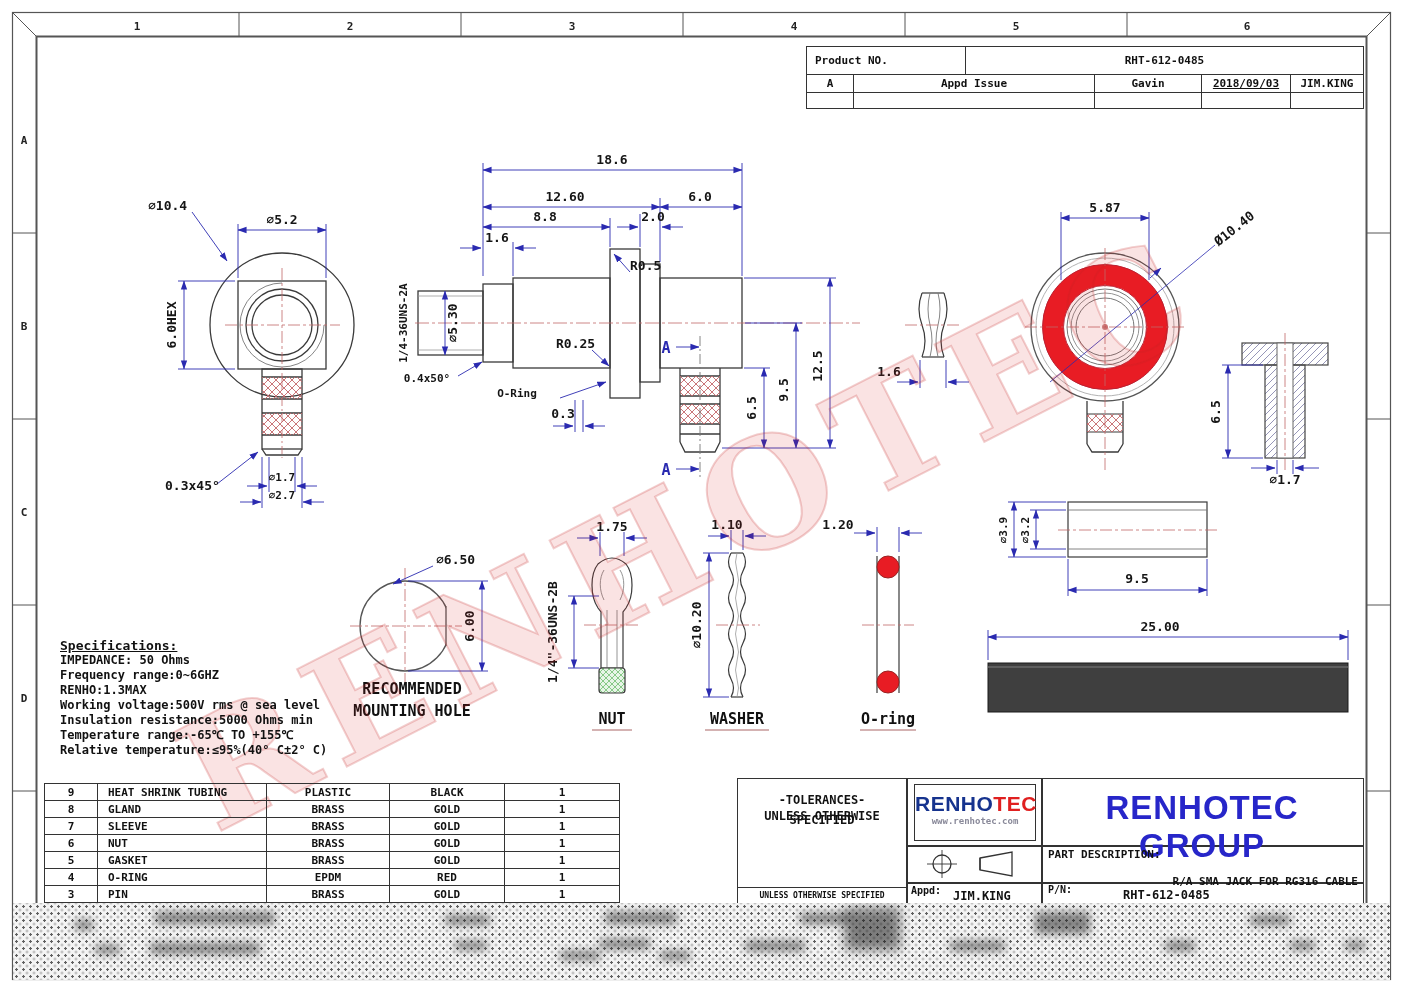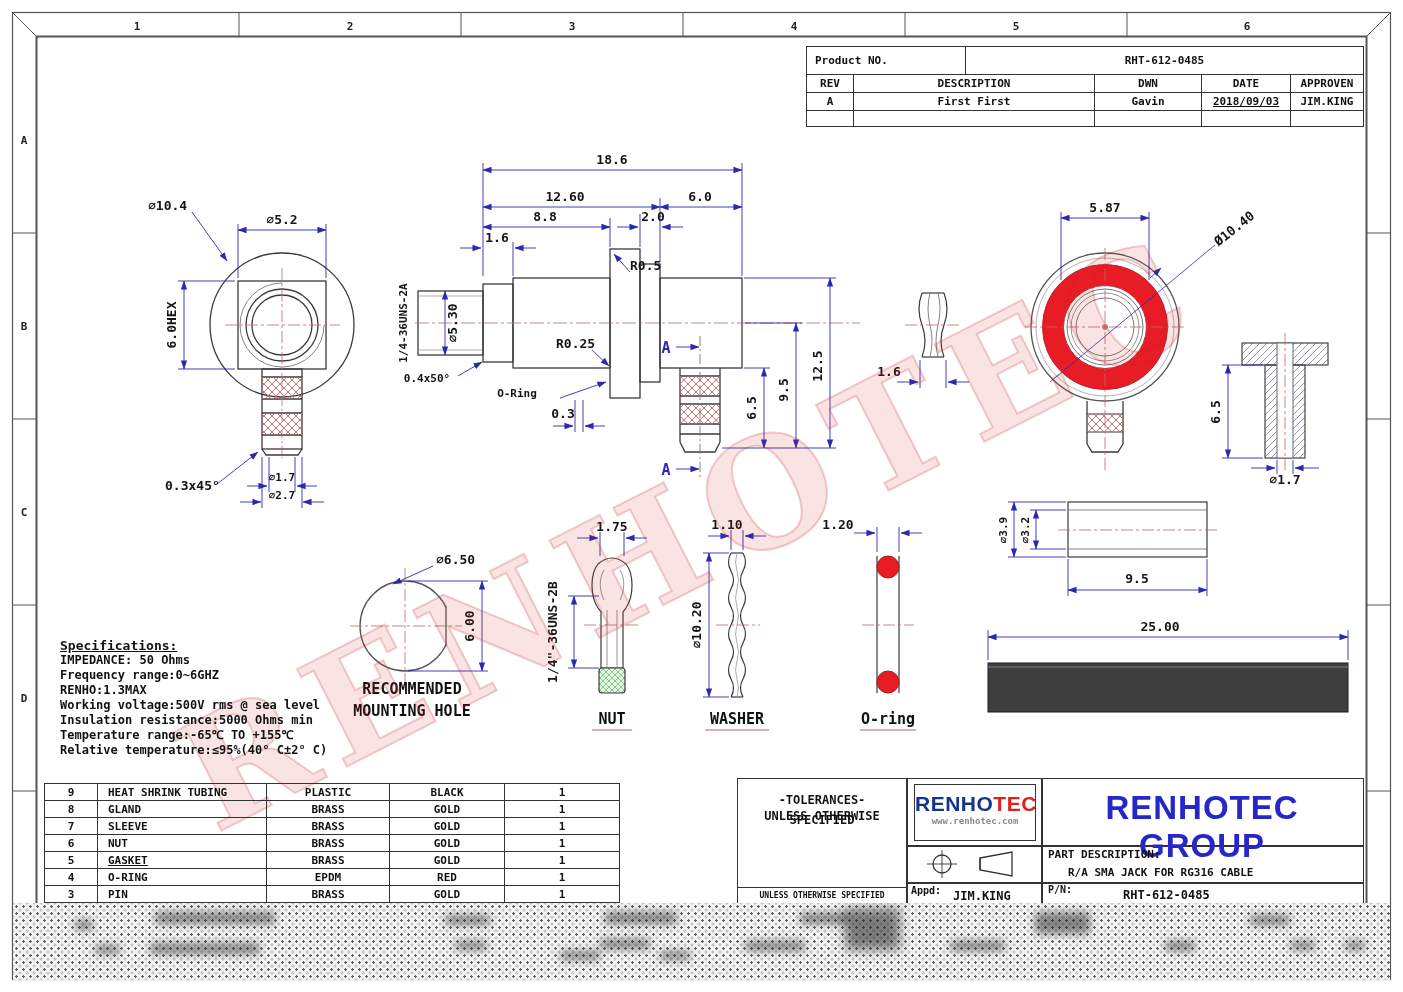--- a/index.html
+++ b/index.html
@@ -413,29 +413,22 @@
 
 
 
 
 <div class="abs ptable">
   <div class="r" style="height:27px;">
     <div class="c" style="width:150px;justify-content:flex-start;padding-left:8px;">Product NO.</div>
     <div class="c" style="flex:1;">RHT-612-0485</div>
   </div>
   <div class="r" style="height:17px;">
-    <div class="c" style="width:46px;">REV</div>
-    <div class="c" style="width:240px;">DESCRIPTION</div>
-    <div class="c" style="width:106px;">DWN</div>
-    <div class="c" style="width:88px;">DATE</div>
-    <div class="c" style="flex:1;">APPROVEN</div>
-  </div>
-  <div class="r" style="height:17px;">
     <div class="c" style="width:46px;">A</div>
-    <div class="c" style="width:240px;">First First</div>
+    <div class="c" style="width:240px;">Appd Issue</div>
     <div class="c" style="width:106px;">Gavin</div>
     <div class="c" style="width:88px;text-decoration:underline;">2018/09/03</div>
     <div class="c" style="flex:1;">JIM.KING</div>
   </div>
   <div class="r" style="height:15px;">
     <div class="c" style="width:46px;"></div>
         <div class="c" style="width:240px;"></div>
     <div class="c" style="width:106px;"></div>
         <div class="c" style="width:88px;"></div>
     <div class="c" style="flex:1;"></div>
@@ -479,21 +472,21 @@
   </div>
   <div class="r">
     <div class="c" style="width:52px;">6</div>
     <div class="c name" style="width:158px;">NUT</div>
     <div class="c" style="width:122px;">BRASS</div>
     <div class="c" style="width:114px;">GOLD</div>
     <div class="c" style="flex:1;">1</div>
   </div>
   <div class="r">
     <div class="c" style="width:52px;">5</div>
-    <div class="c name" style="width:158px;text-decoration:underline;">GASKET</div>
+    <div class="c name" style="width:158px;">GASKET</div>
     <div class="c" style="width:122px;">BRASS</div>
     <div class="c" style="width:114px;">GOLD</div>
     <div class="c" style="flex:1;">1</div>
   </div>
   <div class="r">
     <div class="c" style="width:52px;">4</div>
     <div class="c name" style="width:158px;">O-RING</div>
     <div class="c" style="width:122px;">EPDM</div>
     <div class="c" style="width:114px;">RED</div>
     <div class="c" style="flex:1;">1</div>
@@ -533,21 +526,21 @@
     <svg width="115" height="30" viewBox="0 0 115 30">
       <circle cx="24" cy="15" r="9" stroke="#333" stroke-width="1.3" fill="none"></circle>
       <line x1="9" y1="15" x2="39" y2="15" stroke="#333" stroke-width="0.9"></line>
       <line x1="24" y1="1" x2="24" y2="29" stroke="#333" stroke-width="0.9"></line>
       <path d="M62,9 L94,3 L94,27 L62,21 Z" stroke="#333" stroke-width="1.3" fill="none"></path>
       <line x1="62" y1="9" x2="62" y2="21" stroke="#333" stroke-width="1.3"></line>
     </svg>
   </div>
 
   <div class="tb-txt" style="left:310px;top:69px;font-size:11px;">PART DESCRIPTION:</div>
-  <div class="tb-txt" style="left:330px;top:87px;width:290px;text-align:left;font-size:11px;">R/A SMA JACK FOR RG316 CABLE</div>
+  <div class="tb-txt" style="left:330px;top:96px;width:290px;text-align:right;font-size:11px;">R/A SMA JACK FOR RG316 CABLE</div>
 
   <div class="tb-txt" style="left:173px;top:106px;font-size:10px;">Appd:</div>
   <div class="tb-txt" style="left:215px;top:110px;font-size:12px;">JIM.KING</div>
   <div class="tb-txt" style="left:310px;top:105px;font-size:10px;">P/N:</div>
   <div class="tb-txt" style="left:385px;top:109px;font-size:12px;">RHT-612-0485</div>
 </div>
 
 
 <div class="abs blur-band">
   <div class="blob" style="left:62px;top:17px;width:18px;height:10px;"></div>

